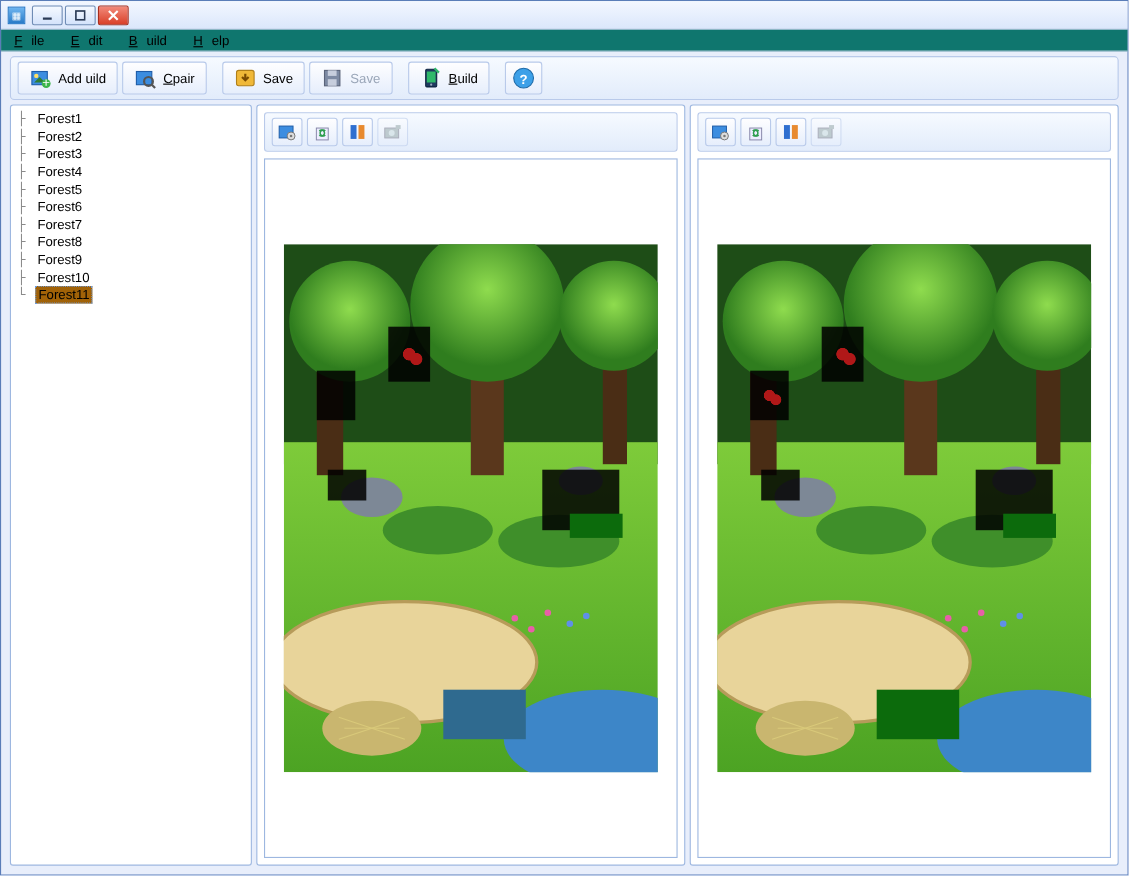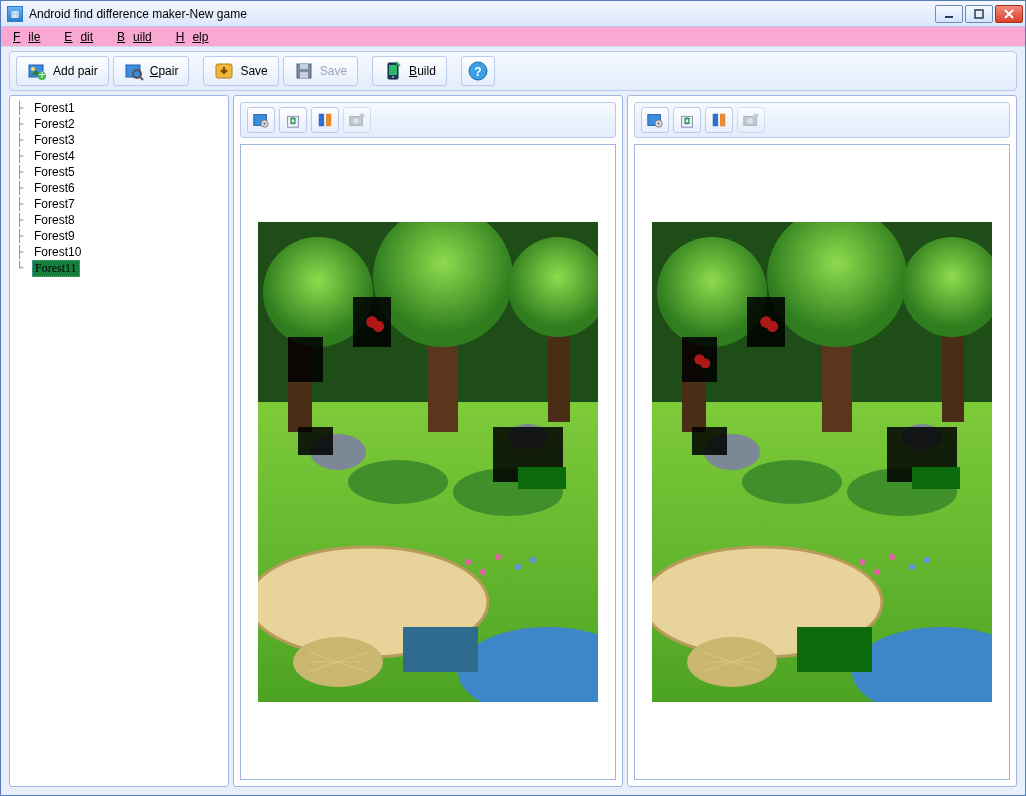--- a/index.html
+++ b/index.html
@@ -9,40 +9,40 @@
 .window { width: 1026px; height: 796px; border: 1px solid #5a7db8; background: #e8eefb; display: flex; flex-direction: column; }
 .titlebar { height: 26px; background: linear-gradient(#f3f7ff,#dbe7fb); display: flex; align-items: center; padding: 0 2px 0 6px; border-bottom: 1px solid #b8c9e6; }
 .titlebar .app-icon { width: 16px; height: 16px; background: linear-gradient(#6fb5f0,#2a7bc8); border: 1px solid #2a7bc8; display: inline-flex; align-items: center; justify-content: center; color: #fff; font-size: 9px; margin-right: 6px; }
 .titlebar .title { flex: 1; color: #000; }
 .win-btns { display: flex; gap: 2px; }
 .win-btn { width: 28px; height: 18px; border: 1px solid #6f8cb5; background: linear-gradient(#f5f9ff,#d4e3fb); border-radius: 2px; display: flex; align-items: center; justify-content: center; cursor: default; }
 .win-btn.close { background: linear-gradient(#f28a7a,#d9402a); border-color: #a82e1d; color: #fff; }
 .win-btn svg { width: 10px; height: 10px; }
 
 
-.menubar { height: 20px; background: #f9a8d4; display: flex; align-items: flex-end; padding: 0 4px; border-bottom: 1px solid #cfd9ee; text-decoration: underline; }
+.menubar { height: 20px; background: #0f766e; display: flex; align-items: flex-end; padding: 0 4px; border-bottom: 1px solid #cfd9ee; }
 .menubar span { padding: 2px 8px; cursor: default; }
 .menubar span u { text-decoration: underline; }
 
 
 .toolbar { height: 40px; margin: 4px 8px; background: linear-gradient(#f6faff,#e2ecfb); border: 1px solid #b9caea; border-radius: 4px; display: flex; align-items: center; padding: 0 6px; gap: 4px; }
 .tool-btn { height: 30px; display: flex; align-items: center; gap: 6px; padding: 0 10px; border: 1px solid #b9caea; background: linear-gradient(#fefeff,#e6eefc); border-radius: 3px; cursor: default; }
 .tool-btn.icon-only { padding: 0 6px; min-width: 34px; justify-content: center; }
 .tool-btn.disabled { color: #9aa6b8; text-align: center; }
 .tool-icon { width: 20px; height: 20px; display: inline-flex; align-items: center; justify-content: center; }
 .tool-sep { width: 6px; }
 
 
 .body3 { flex: 1; display: flex; gap: 4px; padding: 0 8px 8px 8px; min-height: 0; }
 .panel { background: #fff; border: 1px solid #9db7e0; border-radius: 3px; display: flex; flex-direction: column; }
 .sidebar { width: 220px; padding: 4px 6px; overflow: auto; }
 .tree-item { display: flex; align-items: center; height: 16px; cursor: default; }
 .tree-item .tline { color: #8a8a8a; width: 16px; text-align: left; font-family: monospace; }
 .tree-item .lbl { padding: 0 2px; }
-.tree-item.selected .lbl { background: #15803d; border: 1px dotted #6a9be0; font-family: Liberation Serif, serif; }
+.tree-item.selected .lbl { background: #a16207; border: 1px dotted #6a9be0; }
 
 .imgpanel { flex: 1; }
 .mini-toolbar { height: 36px; margin: 6px; background: linear-gradient(#f6faff,#e2ecfb); border: 1px solid #b9caea; border-radius: 3px; display: flex; align-items: center; padding: 0 6px; gap: 4px; }
 .mini-btn { width: 28px; height: 26px; border: 1px solid #b9caea; background: linear-gradient(#fefeff,#e6eefc); border-radius: 3px; display: flex; align-items: center; justify-content: center; cursor: default; }
 .mini-btn.disabled { opacity: .55; }
 
 .canvas-wrap { flex: 1; margin: 0 6px 6px 6px; border: 1px solid #9db7e0; background: #fff; display: flex; align-items: center; justify-content: center; overflow: hidden; }
 .forest { width: 340px; height: 480px; position: relative; }
 .forest svg { width: 100%; height: 100%; display: block; }
 .diffmark { position: absolute; background: rgba(0,0,0,.85); }
@@ -50,21 +50,20 @@
 .diffmark.green { background: #0c6b0c; }
 
 </style>
 </head>
 <body>
 
 <div class="window">
 
   <div class="titlebar">
     <span class="app-icon">▦</span>
-    <span class="title">Android find difference maker-New game</span>
     <div class="win-btns">
       <div class="win-btn">
           <svg viewBox="0 0 10 10">
             <line x1="1" y1="8" x2="9" y2="8" stroke="#2b3b56" stroke-width="2"></line>
           </svg>
         </div>
       <div class="win-btn">
           <svg viewBox="0 0 10 10">
             <rect x="1" y="1" width="8" height="8" fill="none" stroke="#2b3b56" stroke-width="1.5"></rect>
           </svg>
@@ -89,21 +88,21 @@
     <div class="tool-btn">
       <span class="tool-icon">
           <svg viewBox="0 0 20 20">
             <rect x="2" y="4" width="14" height="12" fill="#3c8de0" stroke="#1e5ca8"></rect>
             <circle cx="6" cy="8" r="2" fill="#ffe066"></circle>
             <path d="M4 14 L9 9 L14 14 Z" fill="#2e7d32"></path>
             <circle cx="15" cy="15" r="4" fill="#3cb54a"></circle>
             <text x="15" y="18" text-anchor="middle" font-size="8" fill="#fff">+</text>
           </svg>
         </span>
-      <span>Add pair</span>
+      <span>Add uild</span>
     </div>
     <div class="tool-btn">
       <span class="tool-icon">
           <svg viewBox="0 0 20 20">
             <rect x="2" y="4" width="14" height="12" fill="#3c8de0" stroke="#1e5ca8"></rect>
             <circle cx="13" cy="13" r="4" fill="none" stroke="#555" stroke-width="2"></circle>
             <line x1="16" y1="16" x2="19" y2="19" stroke="#555" stroke-width="2"></line>
           </svg>
         </span>
       <span><u>C</u><span>pair</span></span>

